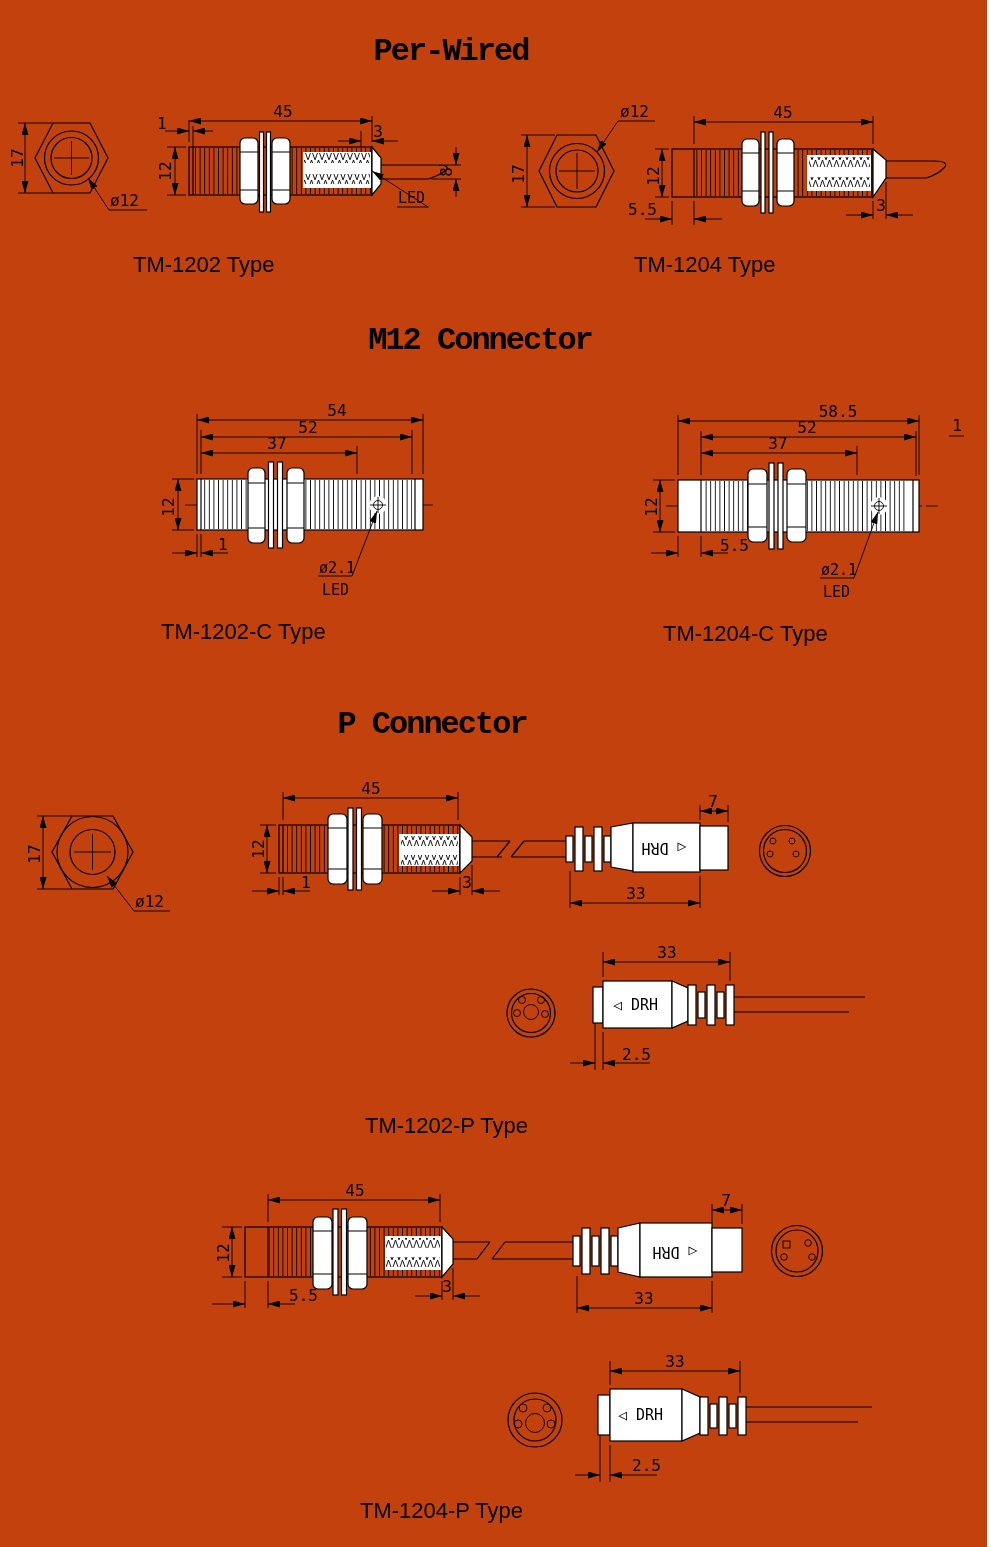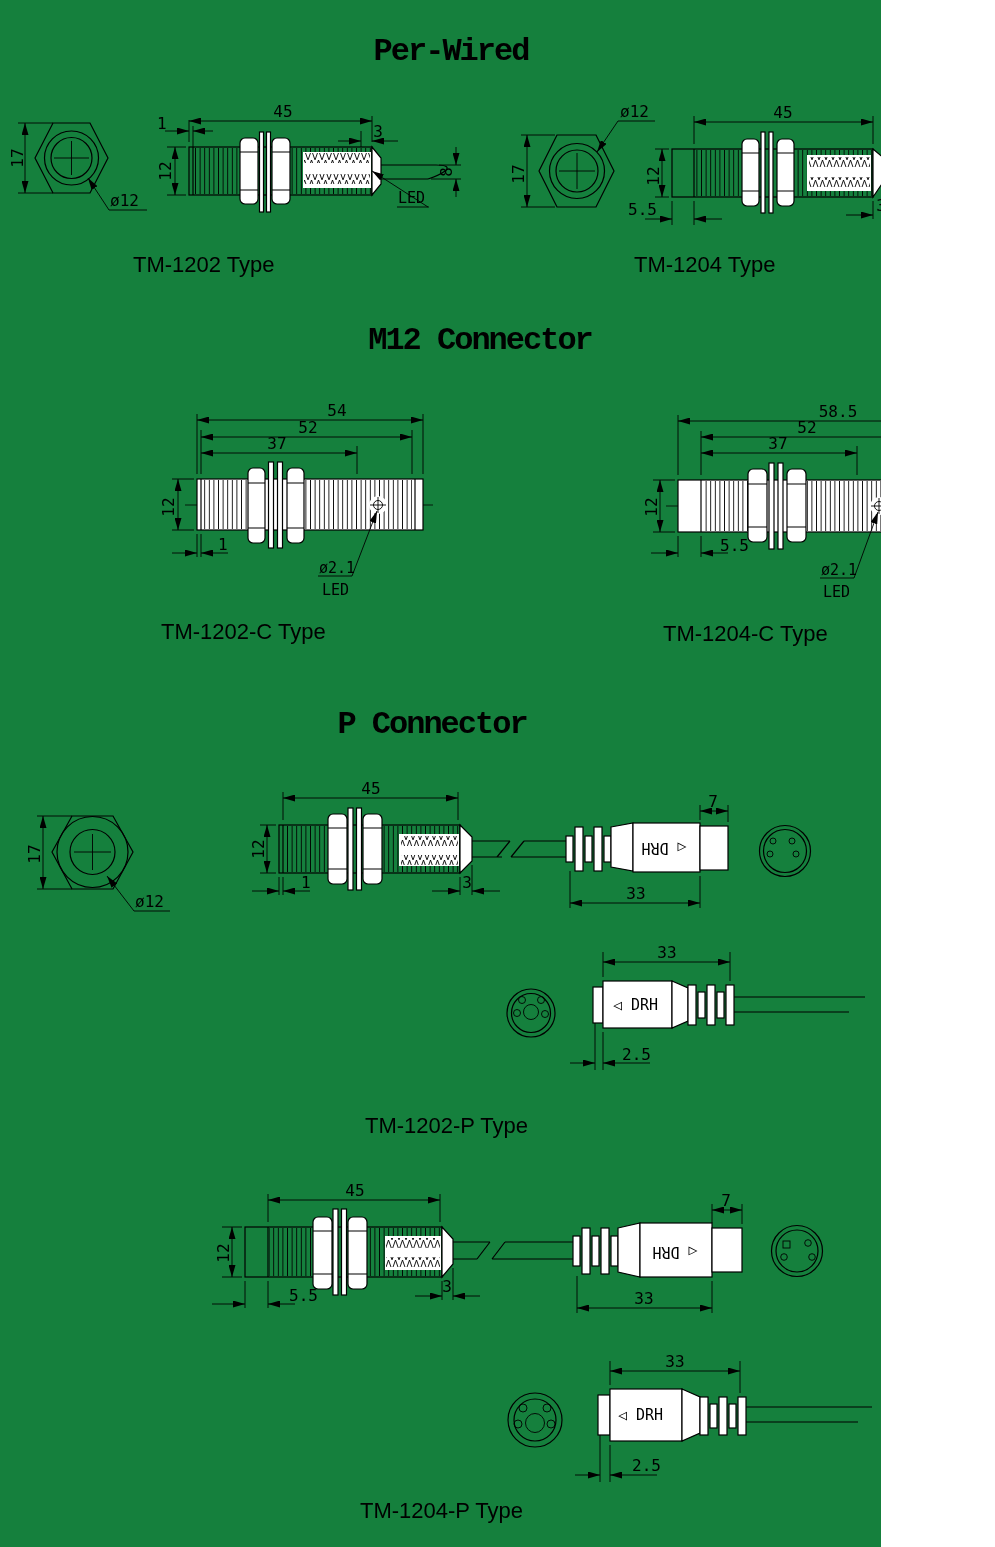--- a/index.html
+++ b/index.html
@@ -1,16 +1,16 @@
 <!DOCTYPE html>
 <html><head>
 <meta charset="utf-8">
 <style>
   html,body{margin:0;padding:0;background:#fff;}
-  #page{position:relative;width:881px;height:1547px;background:#15803d;overflow:hidden;}
+  #page{position:relative;width:987px;height:1547px;background:#c2410c;overflow:hidden;}
   svg{position:absolute;left:0;top:0;}
   .ln{stroke:#000;stroke-width:1.2;fill:none;}
   .fw{stroke:#000;stroke-width:1.2;fill:#fff;}
   .tn{stroke:#000;stroke-width:0.9;fill:none;}
   .cl{stroke:#000;stroke-width:0.8;fill:none;stroke-dasharray:14 4 4 4;}
   .wh{fill:#fff;stroke:none;}
   .dim{font-family:"DejaVu Sans Mono",monospace;font-size:16px;fill:#000;}
   .dms{font-family:"DejaVu Sans Mono",monospace;font-size:15px;fill:#000;}
   .lbl{font-family:"Liberation Sans",sans-serif;font-size:22px;fill:#000;}
   .title{font-family:"Liberation Mono",monospace;font-size:32px;letter-spacing:-2px;font-weight:600;fill:#000;}

